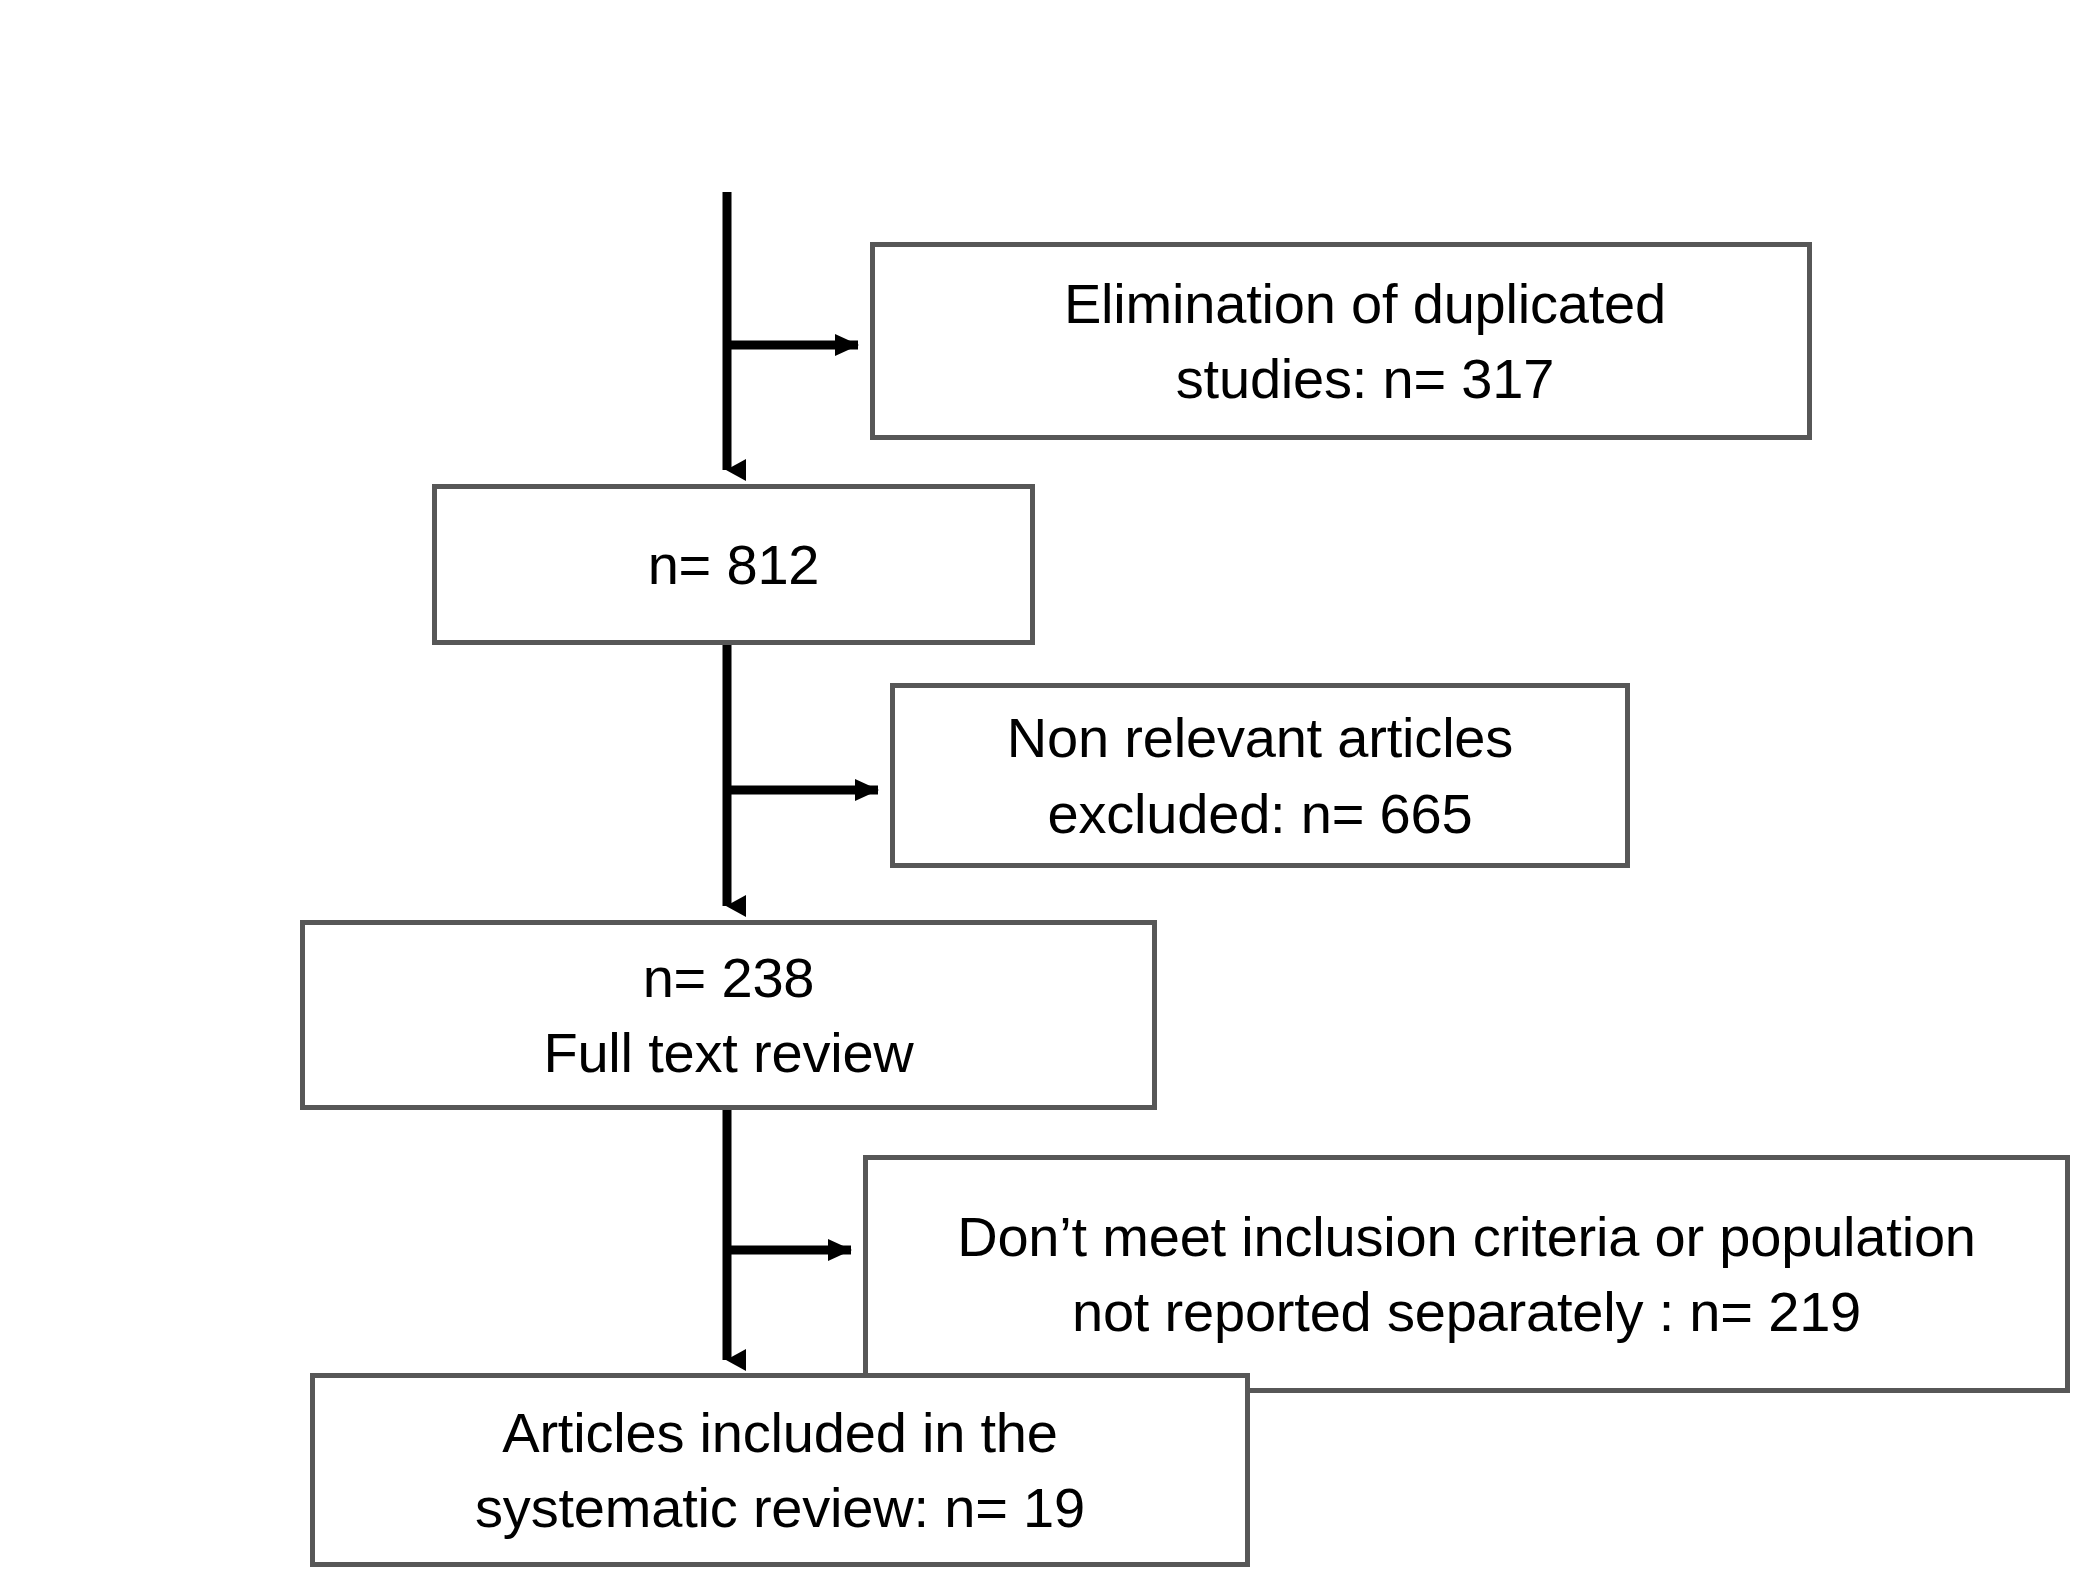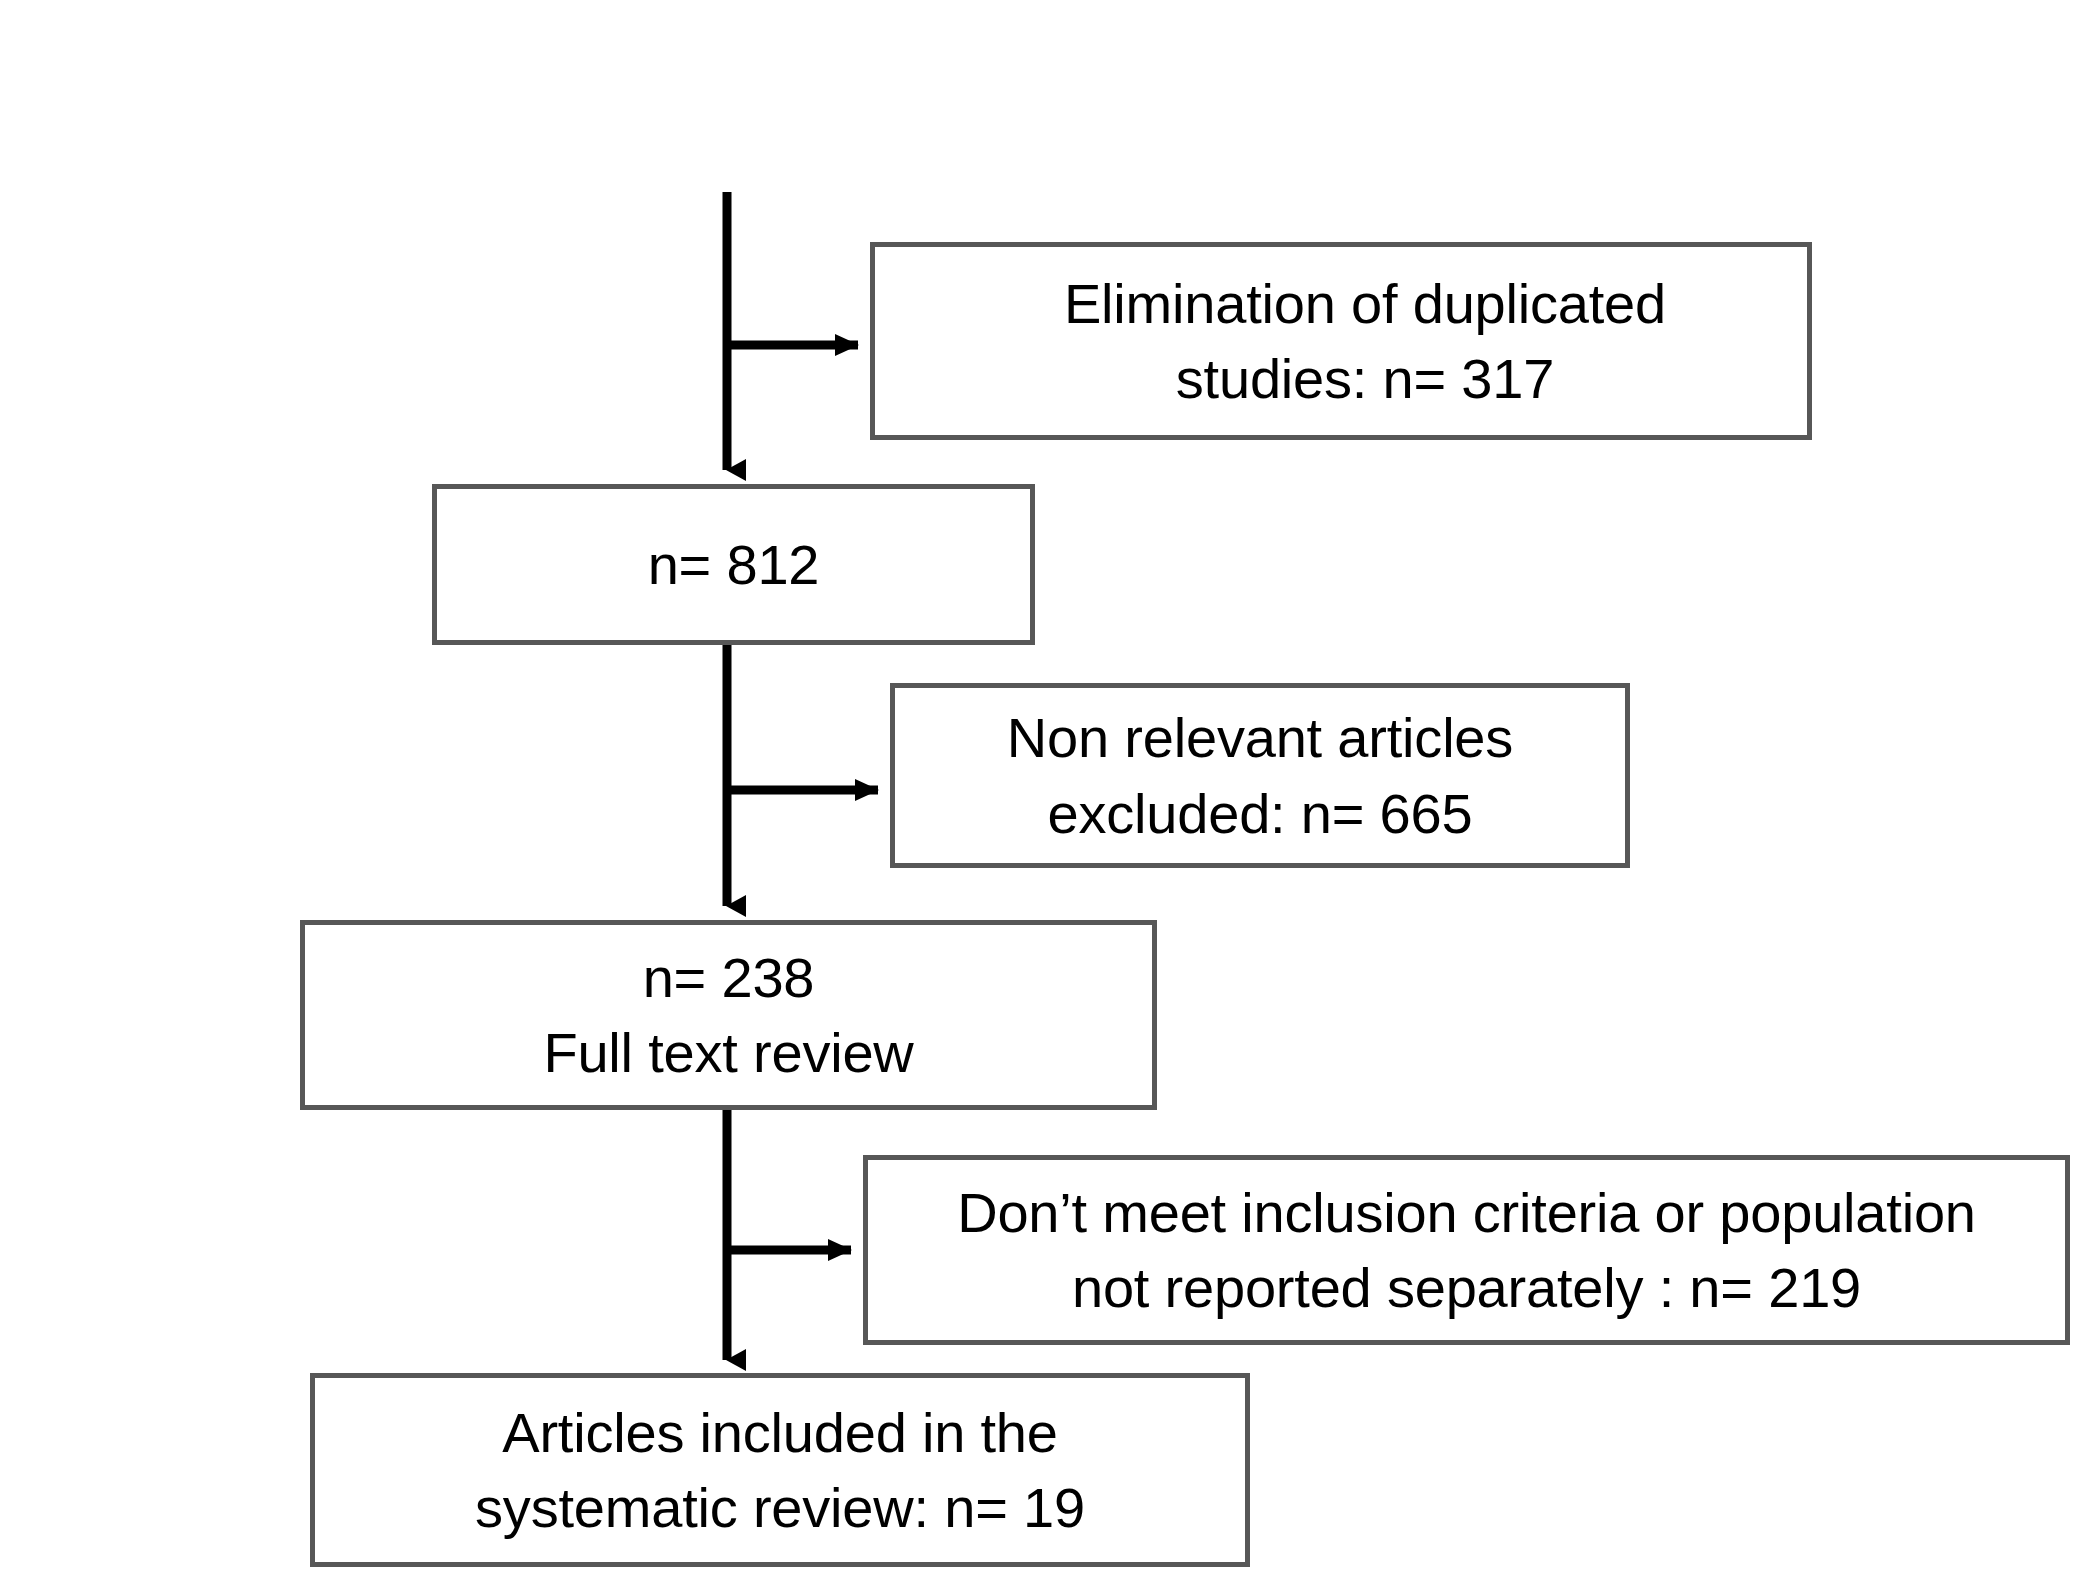--- a/index.html
+++ b/index.html
@@ -36,21 +36,21 @@
     letter-spacing: -0.2px;
     white-space: nowrap;
     color: #000000;
   }
   
   #box-search      { left: 8px;   top: 4px;    width: 1428px; height: 188px; }
   #box-duplicates  { left: 870px; top: 242px;  width: 942px;  height: 198px; padding-left: 48px; }
   #box-abstract    { left: 432px; top: 484px;  width: 603px;  height: 161px; }
   #box-nonrelevant { left: 890px; top: 683px;  width: 740px;  height: 185px; }
   #box-fulltext    { left: 300px; top: 920px;  width: 857px;  height: 190px; }
-  #box-noncriteria { left: 863px; top: 1155px; width: 1207px; height: 190px; }
+  #box-noncriteria { left: 863px; top: 1155px; width: 1207px; height: 238px; }
   #box-included    { left: 310px; top: 1373px; width: 940px;  height: 194px; }
 
   #box-included .line,
   #box-fulltext .line { text-align: right; }
 
   
   #connectors {
     position: absolute;
     left: 0;
     top: 0;

